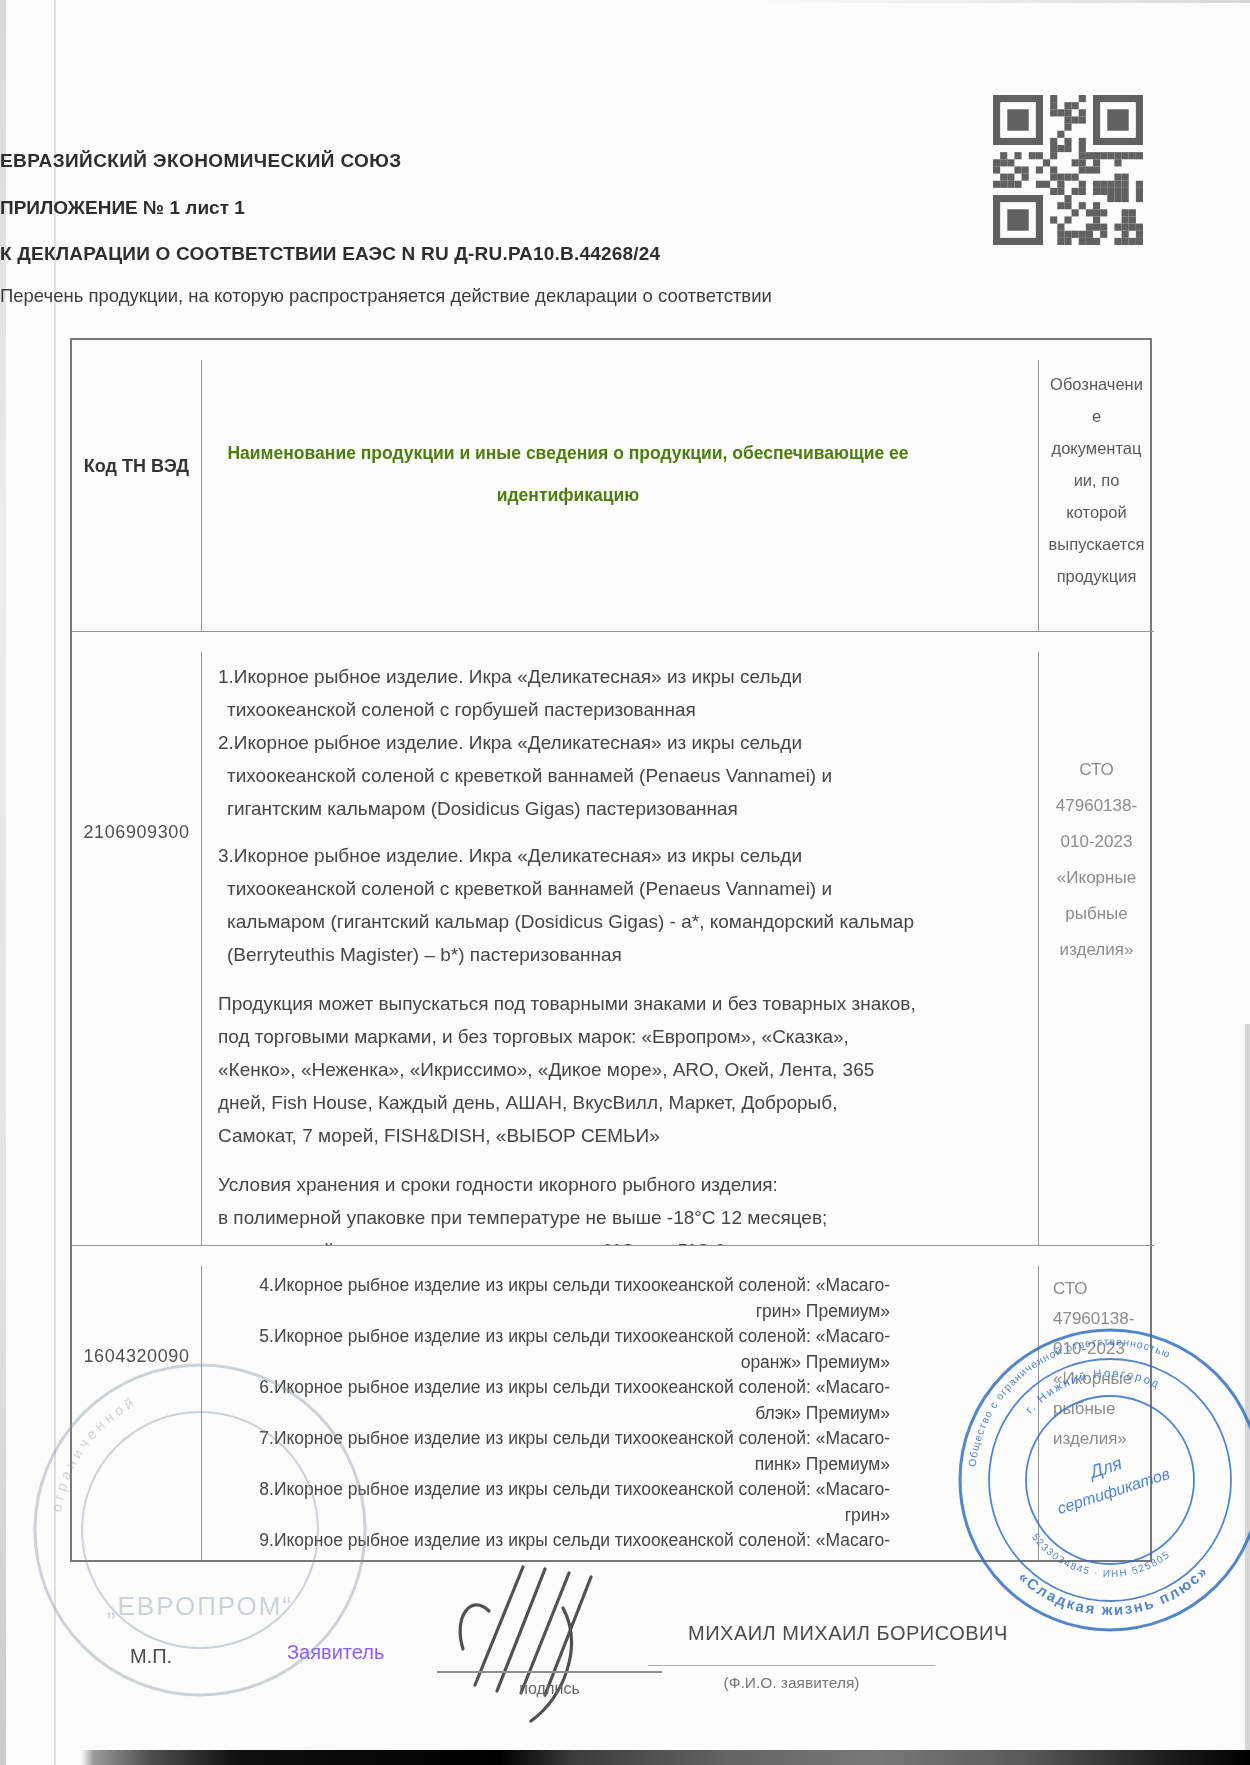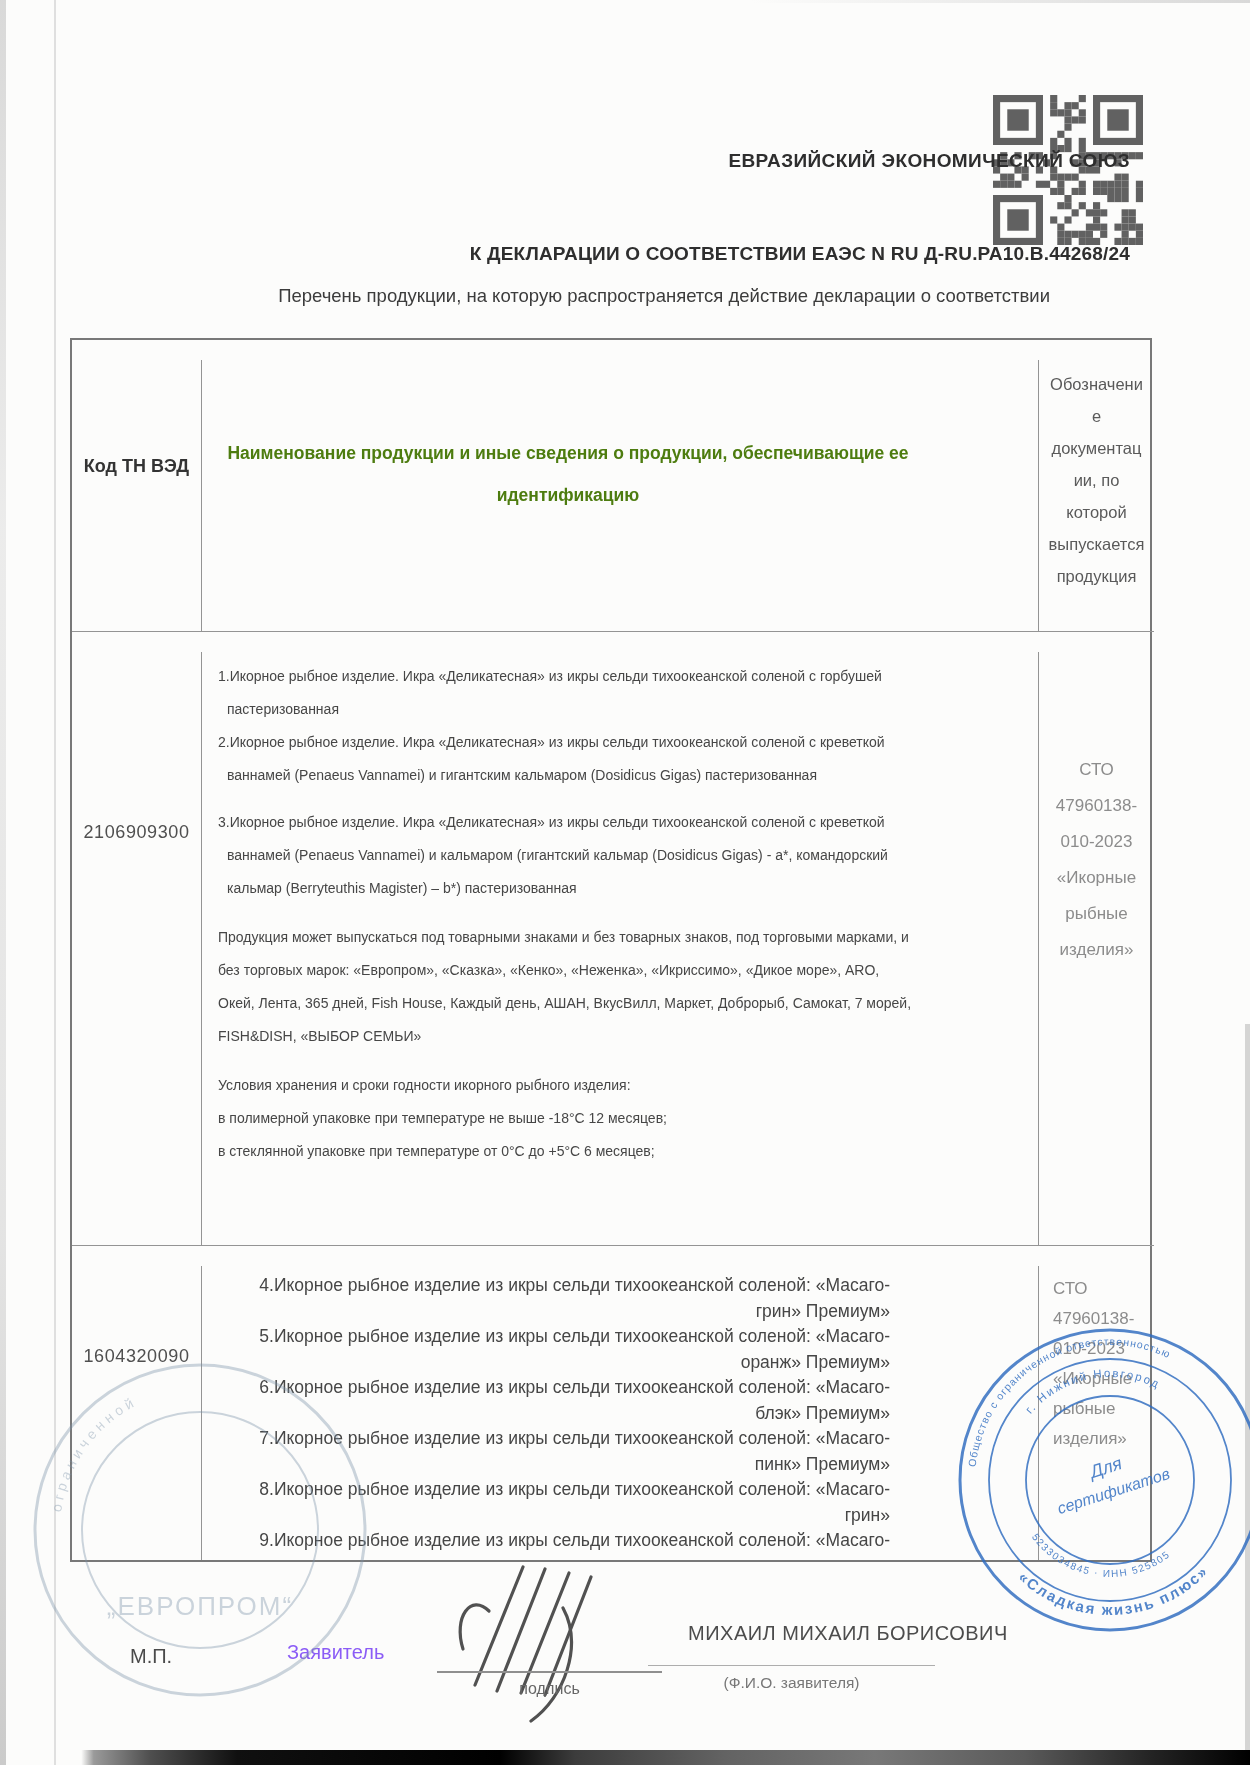--- a/index.html
+++ b/index.html
@@ -12,21 +12,21 @@
   
   .edge-left{position:absolute;left:0;top:0;width:6px;height:100%;
     background:linear-gradient(180deg,#aeaeae,#d8d8d8 30%,#c6c6c6 70%,#8f8f8f);opacity:.45;}
   .fold-line{position:absolute;left:54px;top:0;width:2px;height:100%;background:#d0d0d0;opacity:.65;}
   .edge-bottom{position:absolute;left:0;bottom:0;height:15px;right:0;
     background:linear-gradient(90deg,rgba(0,0,0,0) 0%,rgba(0,0,0,0) 6.5%,#9a9a9a 7.5%,#4f4f4f 12%,#101010 19%,#000 40%,#3c3c3c 46%,#636363 58%,#787878 70%,#5a5a5a 82%,#242424 92%,#000 100%);}
   .edge-right{position:absolute;right:0;bottom:0;width:5px;height:42%;background:#9a9a9a;opacity:.4;}
   .edge-top{position:absolute;top:0;left:60%;right:0;height:3px;
     background:linear-gradient(90deg,rgba(200,200,200,0),#c9c9c9);opacity:.7;}
   
-  .t{position:absolute;left:0;width:1130px;text-align:right;white-space:nowrap;}
+  .t{position:absolute;left:0;width:1130px;text-align:left;white-space:nowrap;}
   .union{top:150px;font-size:19px;font-weight:bold;color:#2e2e2e;letter-spacing:.4px;}
   .appendix{top:197px;font-size:19px;font-weight:bold;color:#2e2e2e;}
   .decl{top:243px;font-size:19px;font-weight:bold;color:#2e2e2e;letter-spacing:.2px;}
   .subtitle{top:285px;width:1050px;font-size:18.5px;color:#3c3c3c;font-weight:normal;}
   .qr{position:absolute;left:993px;top:95px;width:150px;height:150px;opacity:.88;}
   
   .tbl{
     position:absolute;left:70px;top:338px;width:1082px;height:1224px;
     border:2px solid #787878;box-sizing:border-box;
     display:grid;grid-template-columns:130px 837px 115px;grid-template-rows:292px 614px auto;
@@ -35,21 +35,21 @@
     box-sizing:border-box;overflow:hidden;margin-top:20px;}
   .cell.last-col{border-right:none;}
   .cell.last-row{border-bottom:none;}
   .c-h1{padding-top:96px;text-align:center;font-size:18px;font-weight:bold;color:#333;}
   .c-h2{padding:72px 120px 0 16px;text-align:center;font-size:17.5px;line-height:42px;
     font-weight:bold;color:#4d7c0f;}
   .c-h3{padding-top:8px;text-align:center;font-size:16.5px;line-height:32px;
     color:#5a5a5a;white-space:pre-line;}
   .c-code1{padding-top:170px;text-align:center;font-size:18px;color:#4f4f4f;letter-spacing:.6px;}
   .c-code2{padding-top:80px;text-align:center;font-size:18px;color:#4f4f4f;letter-spacing:.6px;}
-  .c-body1{padding:8px 120px 8px 16px;font-size:14px;line-height:33px;color:#464646;}
+  .c-body1{padding:8px 120px 8px 16px;font-size:19px;line-height:33px;color:#464646;}
   .c-body2{padding:7px 148px 0 16px;font-size:17.5px;line-height:25.5px;color:#464646;text-align:right;}
   .item{padding-left:9px;text-indent:-9px;}
   .gap{margin-top:14px;}
   .note{margin-top:16px;}
   .storage{margin-top:16px;white-space:pre-line;}
   .c-doc1{padding-top:100px;text-align:center;font-size:17px;line-height:36px;
     color:#8c8c8c;white-space:pre-line;}
   .c-doc2{padding:8px 4px 0 14px;text-align:left;font-size:17px;line-height:30px;
     color:#8c8c8c;white-space:pre-line;}
   
@@ -212,20 +212,21 @@
       <rect x="14" y="14" width="21" height="21" fill="#4c4c4c"></rect>
       <rect x="98" y="0" width="49" height="49" fill="#4c4c4c"></rect>
       <rect x="105" y="7" width="35" height="35" fill="#fcfcfb"></rect>
       <rect x="112" y="14" width="21" height="21" fill="#4c4c4c"></rect>
       <rect x="0" y="98" width="49" height="49" fill="#4c4c4c"></rect>
       <rect x="7" y="105" width="35" height="35" fill="#fcfcfb"></rect>
       <rect x="14" y="112" width="21" height="21" fill="#4c4c4c"></rect>
     </svg>
 
   <div class="t union">ЕВРАЗИЙСКИЙ ЭКОНОМИЧЕСКИЙ СОЮЗ</div>
+  <div class="t appendix">ПРИЛОЖЕНИЕ № 1 лист 1</div>
   <div class="t decl">К ДЕКЛАРАЦИИ О СООТВЕТСТВИИ ЕАЭС N RU Д-RU.РА10.В.44268/24</div>
   <div class="t subtitle">Перечень продукции, на которую распространяется действие декларации о соответствии</div>
 
   <div class="tbl">
     <div class="cell c-h1">Код ТН ВЭД</div>
     <div class="cell c-h2">Наименование продукции и иные сведения о продукции, обеспечивающие ее идентификацию</div>
     <div class="cell c-h3 last-col">Обозначени
 е
 документац
 ии, по

